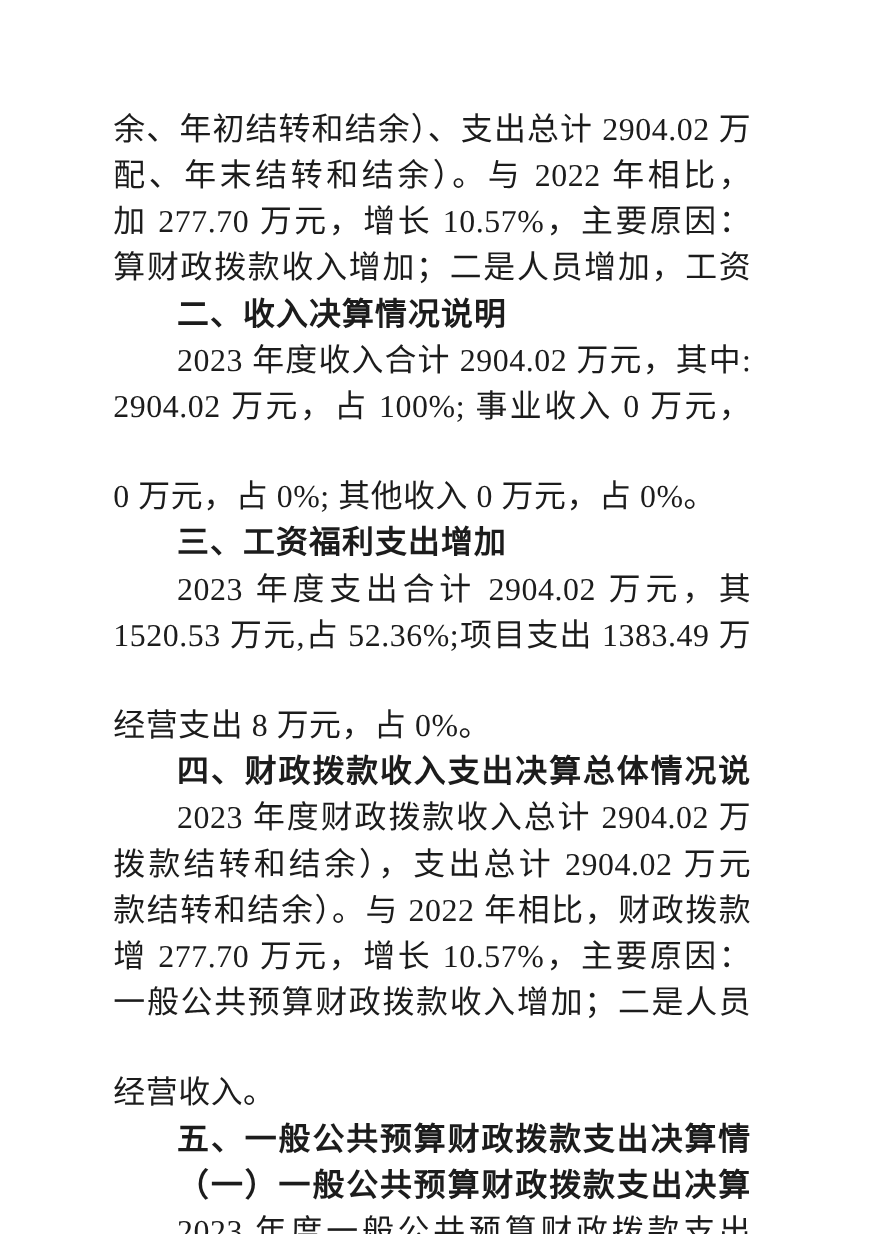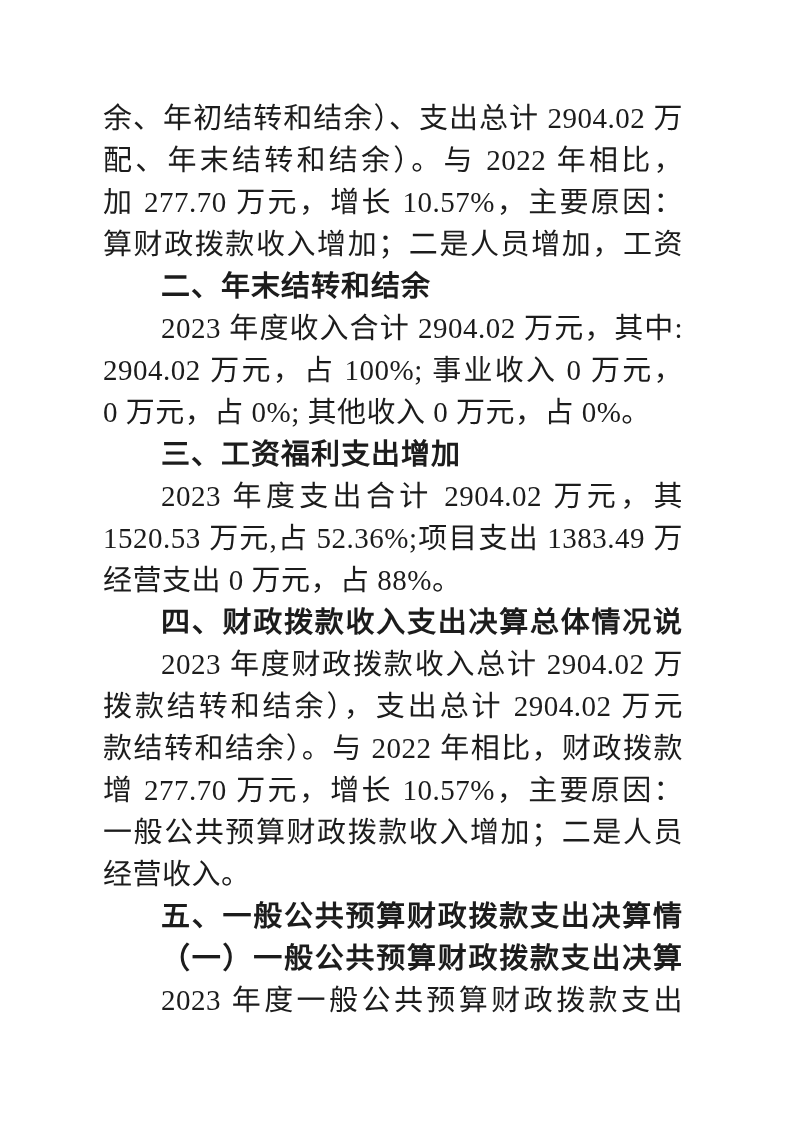--- a/index.html
+++ b/index.html
@@ -29,21 +29,21 @@
     overflow: hidden;
     text-align: justify;
     text-align-last: justify;
     letter-spacing: 0.5px;
   }
   
   .cont { }
   
   .first { text-indent: 2em; }
   
-  .end { text-align-last: left; }
+  .end { text-align-last: left; margin-top: 40px; }
   
   .heading {
     font-family: "Liberation Sans", "DejaVu Sans", sans-serif;
     font-weight: 700;
     text-indent: 2em;
     text-align-last: left;
     letter-spacing: 1px;
   }
   
   .subheading {
@@ -55,28 +55,28 @@
 </style>
 </head>
 <body>
 
 <div class="page">
   <div class="text-column" id="text-column">
       <div class="line cont">余、年初结转和结余）、支出总计 2904.02 万元（含结余分</div>
       <div class="line cont">配、年末结转和结余）。与 2022 年相比，收、支总计各增</div>
       <div class="line cont">加 277.70 万元，增长 10.57%，主要原因：一是一般公共预</div>
       <div class="line cont">算财政拨款收入增加；二是人员增加，工资福利支出增加。</div>
-      <div class="line heading">二、年末结转和结余</div>
+      <div class="line heading">二、收入决算情况说明</div>
       <div class="line first">2023 年度收入合计 2904.02 万元，其中: 财政拨款收入</div>
       <div class="line cont">2904.02 万元，占 100%; 事业收入 0 万元，占 0%; 经营收入</div>
       <div class="line end">0 万元，占 0%; 其他收入 0 万元，占 0%。</div>
       <div class="line heading">三、工资福利支出增加</div>
       <div class="line first">2023 年度支出合计 2904.02 万元，其中：基本支出</div>
       <div class="line cont">1520.53 万元,占 52.36%;项目支出 1383.49 万元,占 47.64%;</div>
-      <div class="line end">经营支出 0 万元，占 88%。</div>
+      <div class="line end">经营支出 8 万元，占 0%。</div>
       <div class="line heading">四、财政拨款收入支出决算总体情况说明</div>
       <div class="line first">2023 年度财政拨款收入总计 2904.02 万元(含年初财政</div>
       <div class="line cont">拨款结转和结余），支出总计 2904.02 万元（含年末财政拨</div>
       <div class="line cont">款结转和结余）。与 2022 年相比，财政拨款收、支总计各</div>
       <div class="line cont">增 277.70 万元，增长 10.57%，主要原因：主要原因：一是</div>
       <div class="line cont">一般公共预算财政拨款收入增加；二是人员增加，工资福利</div>
       <div class="line end">经营收入。</div>
       <div class="line heading">五、一般公共预算财政拨款支出决算情况说明</div>
       <div class="line subheading">（一）一般公共预算财政拨款支出决算总体情况。</div>
       <div class="line first">2023 年度一般公共预算财政拨款支出 2904.02 万元，占</div>

